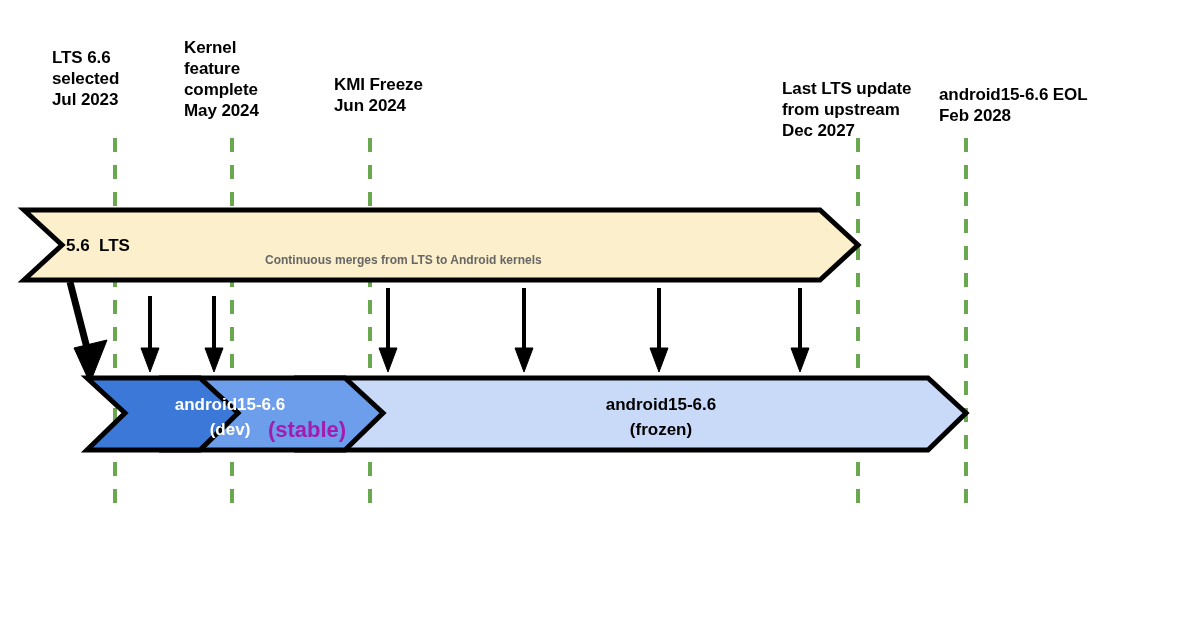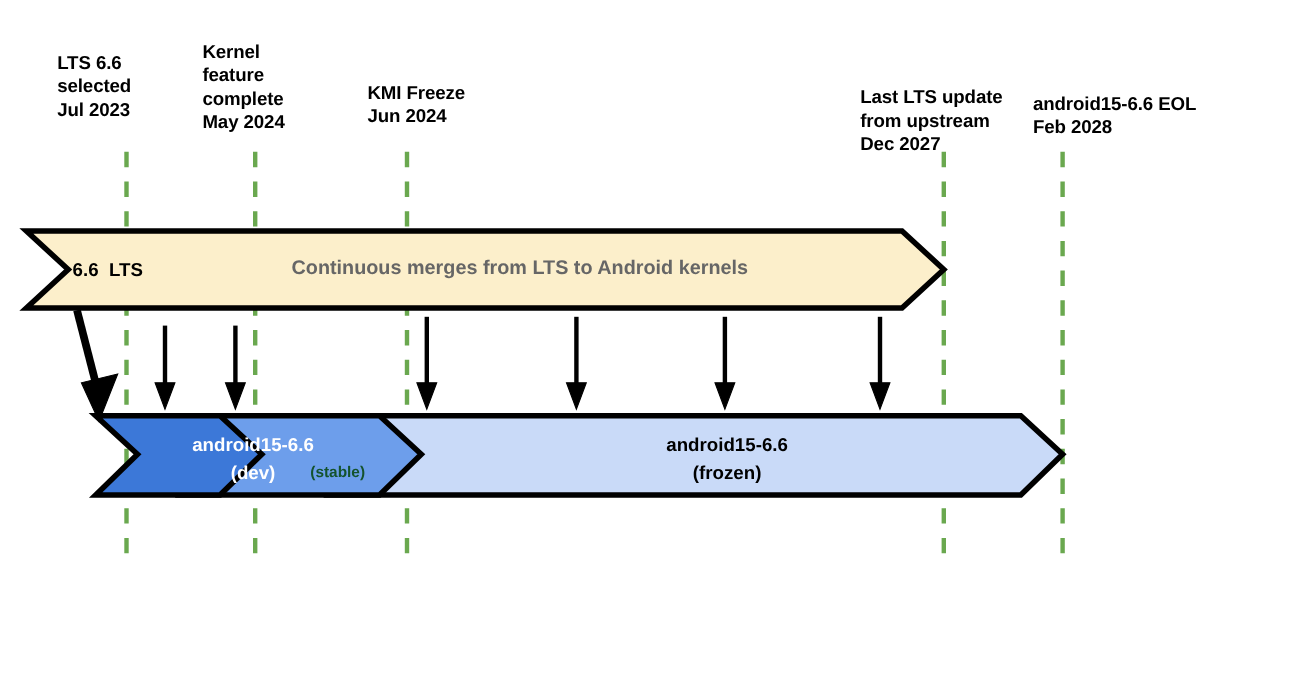--- a/index.html
+++ b/index.html
@@ -38,43 +38,43 @@
     text-align: center;
     line-height: 25px;
   }
   #lts-tag {
     font-size: 17px;
     color: #000000;
     left: 66px;
     top: 233px;
   }
   #merge-note {
-    font-size: 18px;
+    font-size: 12px;
     color: #666666;
     left: 265px;
-    top: 231px;
+    top: 248px;
     text-align: right;
   }
   #dev-label {
     font-size: 17px;
     color: #ffffff;
     left: 160px;
     top: 392px;
     width: 140px;
   }
   #frozen-label {
     font-size: 17px;
     color: #000000;
     left: 586px;
     top: 392px;
     width: 150px;
   }
   #stable-label {
-    font-size: 14px;
-    color: #14532d;
+    font-size: 22px;
+    color: #a21caf;
     left: 262px;
     top: 417px;
     width: 90px;
   }
 </style>
 </head>
 <body>
 
 <svg id="canvas" viewBox="0 0 1193 626" xmlns="http://www.w3.org/2000/svg">
 
@@ -135,20 +135,20 @@
 complete
 May 2024</div>
 <div class="milestone-label" style="left:334px; top:74px;">KMI Freeze
 Jun 2024</div>
 <div class="milestone-label" style="left:782px; top:68px;margin-top:10px;">Last LTS update
 from upstream
 Dec 2027</div>
 <div class="milestone-label" style="left:939px; top:84px;">android15-6.6 EOL
 Feb 2028</div>
 
-<div class="bar-text" id="lts-tag">6.6  LTS</div>
+<div class="bar-text" id="lts-tag">5.6  LTS</div>
 <div class="bar-text" id="merge-note">Continuous merges from LTS to Android kernels</div>
 
 <div class="bar-text" id="dev-label">android15-6.6
 (dev)</div>
 <div class="bar-text" id="stable-label">(stable)</div>
 <div class="bar-text" id="frozen-label">android15-6.6
 (frozen)</div>
 
 </body></html>

